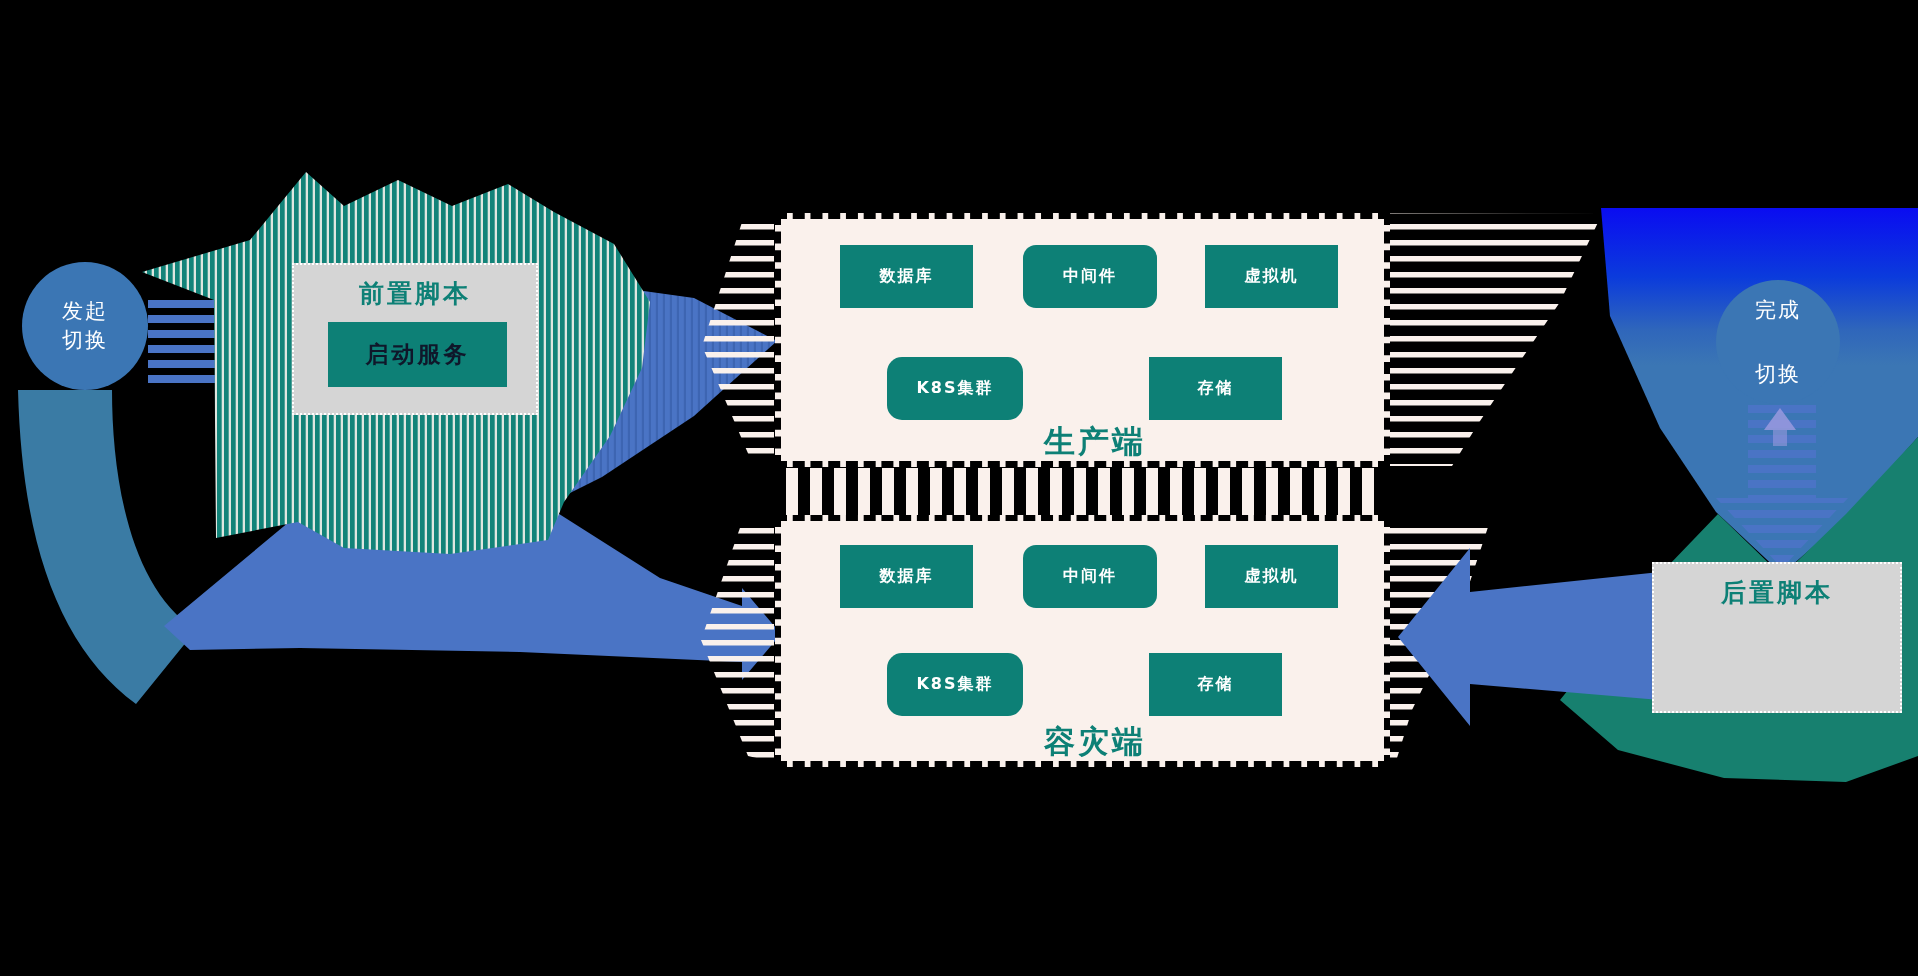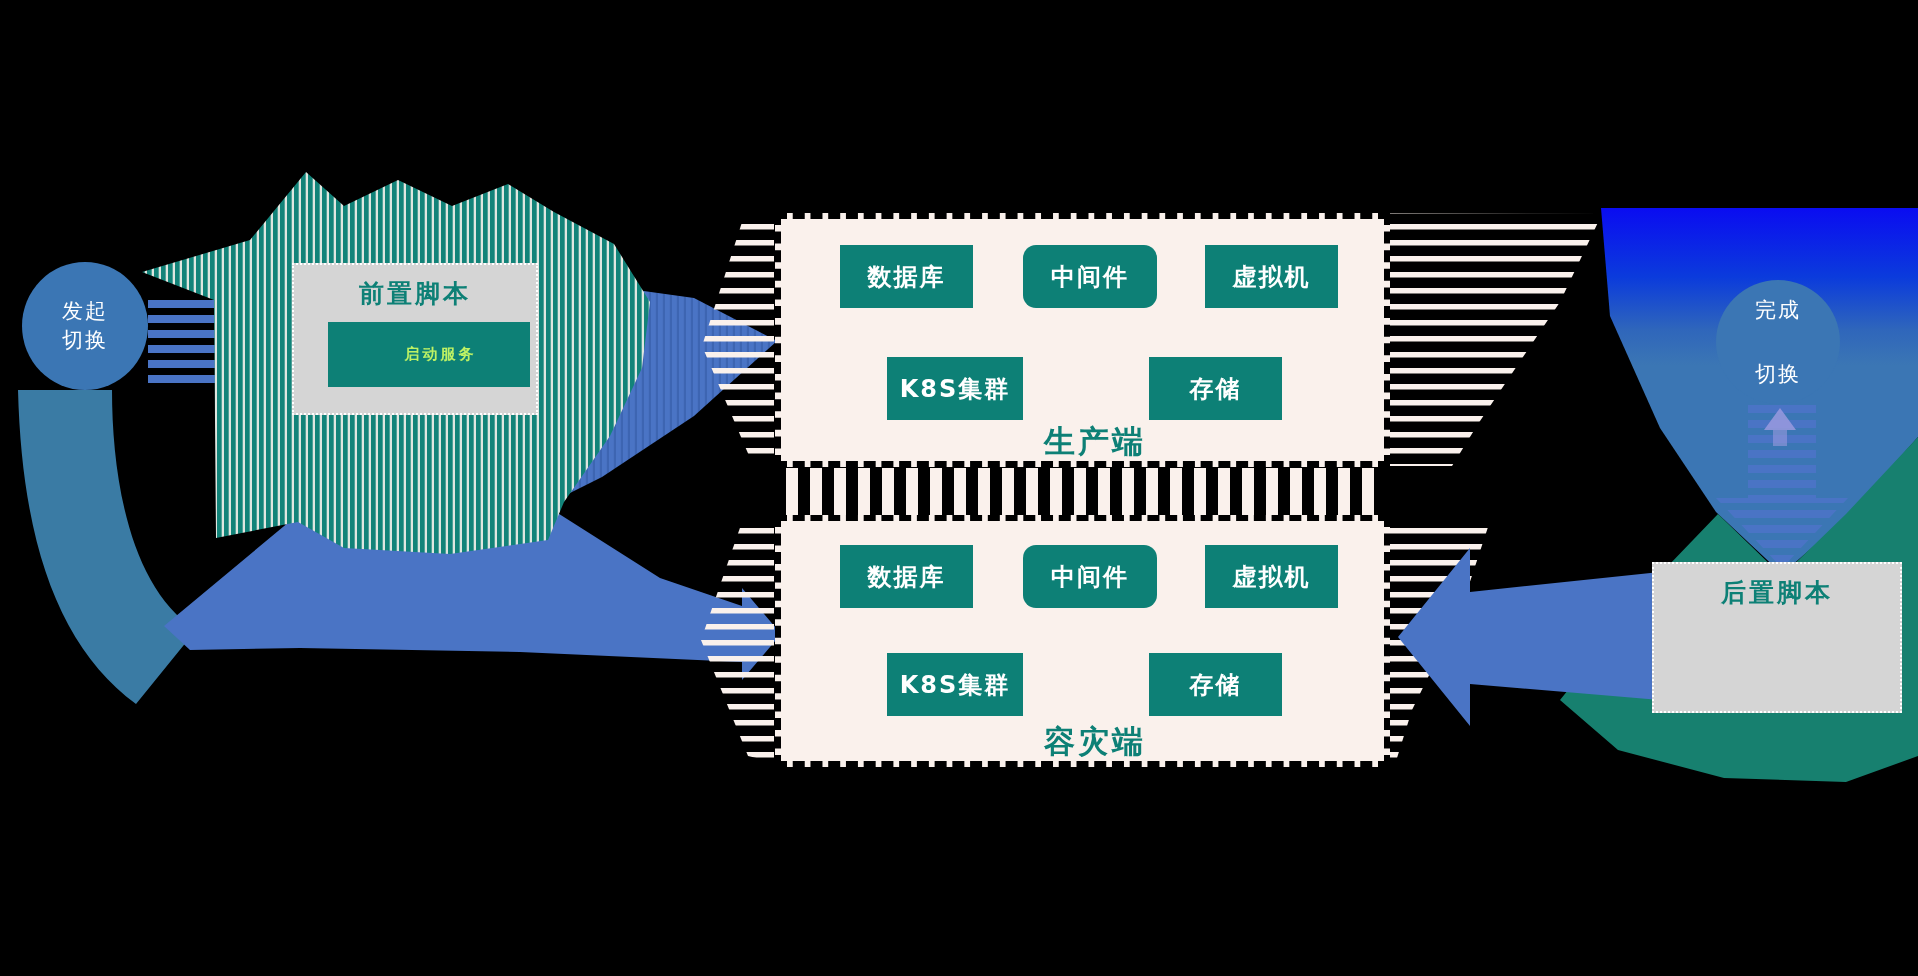--- a/index.html
+++ b/index.html
@@ -28,42 +28,42 @@
     position:absolute;z-index:3;background:var(--gray-box);
     border:2px dotted #fff;box-sizing:border-box;text-align:center;
   }
   .script-box .title{
     margin-top:12px;font-size:25px;font-weight:bold;letter-spacing:3px;
     color:var(--teal-box);
   }
   .script-pre{left:292px;top:263px;width:246px;height:152px;}
   .script-post{left:1652px;top:562px;width:250px;height:151px;}
   .action-node{
-    position:absolute;background:var(--teal-box);color:#bef264;
+    position:absolute;background:var(--teal-box);color:#0f172a;
     display:flex;align-items:center;justify-content:center;
-    font-size:15px;font-weight:bold;letter-spacing:3px;padding-left:23px;
+    font-size:23px;font-weight:bold;letter-spacing:3px;
   }
   .script-pre .action-node{left:34px;top:57px;width:179px;height:65px;}
   .script-post .action-node{left:34px;top:54px;width:179px;height:65px;}
 
   .panel{
     position:absolute;z-index:2;background:var(--cream);
     border:6px dashed #000;box-sizing:border-box;
   }
   .panel-production{left:775px;top:213px;width:615px;height:254px;}
   .panel-dr{left:775px;top:515px;width:615px;height:252px;}
   .node{
     position:absolute;background:var(--teal-box);color:#fff;
     display:flex;align-items:center;justify-content:center;
-    font-size:24px;font-weight:bold;letter-spacing:2px;text-align:right;
+    font-size:16px;font-weight:bold;letter-spacing:2px;text-align:right;
   }
   .n-db{left:59px;top:26px;width:133px;height:63px;}
   .n-mw{left:242px;top:26px;width:134px;height:63px;border-radius:13px;}
   .n-vm{left:424px;top:26px;width:133px;height:63px;}
-  .n-k8s{left:106px;top:138px;width:136px;height:63px;}
+  .n-k8s{left:106px;top:138px;width:136px;height:63px;border-radius:15px;}
   .n-st{left:368px;top:138px;width:133px;height:63px;}
   .panel-dr .n-db,.panel-dr .n-mw,.panel-dr .n-vm{top:24px;}
   .panel-dr .n-k8s,.panel-dr .n-st{top:132px;}
   .panel-label{
     position:absolute;left:234px;width:160px;text-align:center;
     color:var(--teal-box);font-size:31px;font-weight:bold;letter-spacing:3px;
   }
   .panel-production .panel-label{top:202px;}
   .panel-dr .panel-label{top:200px;}
 </style>

